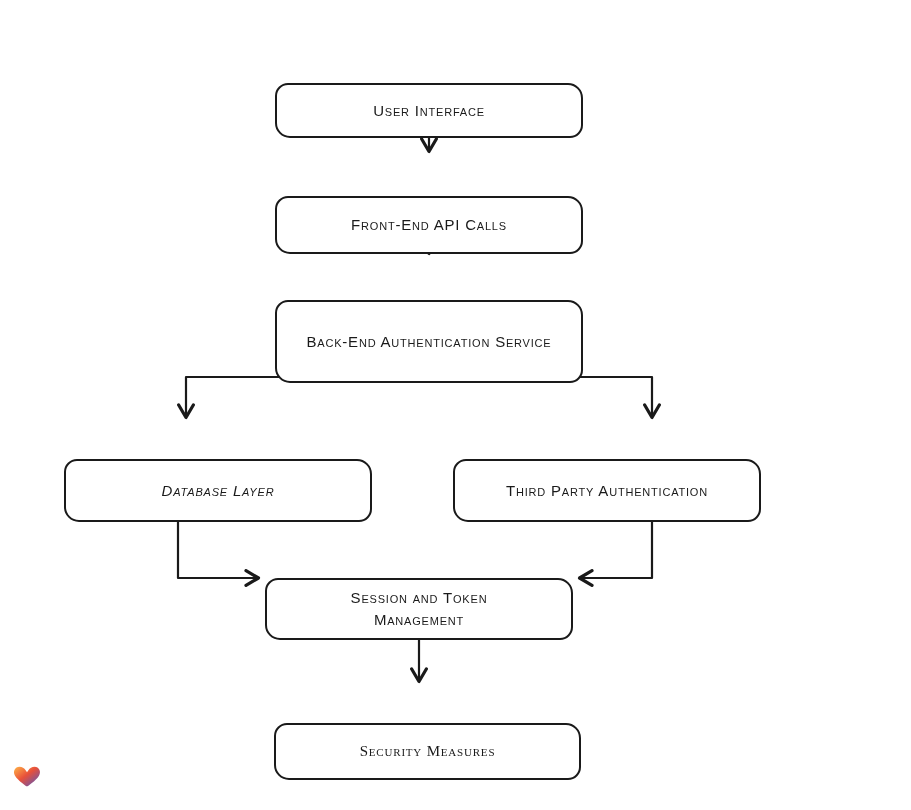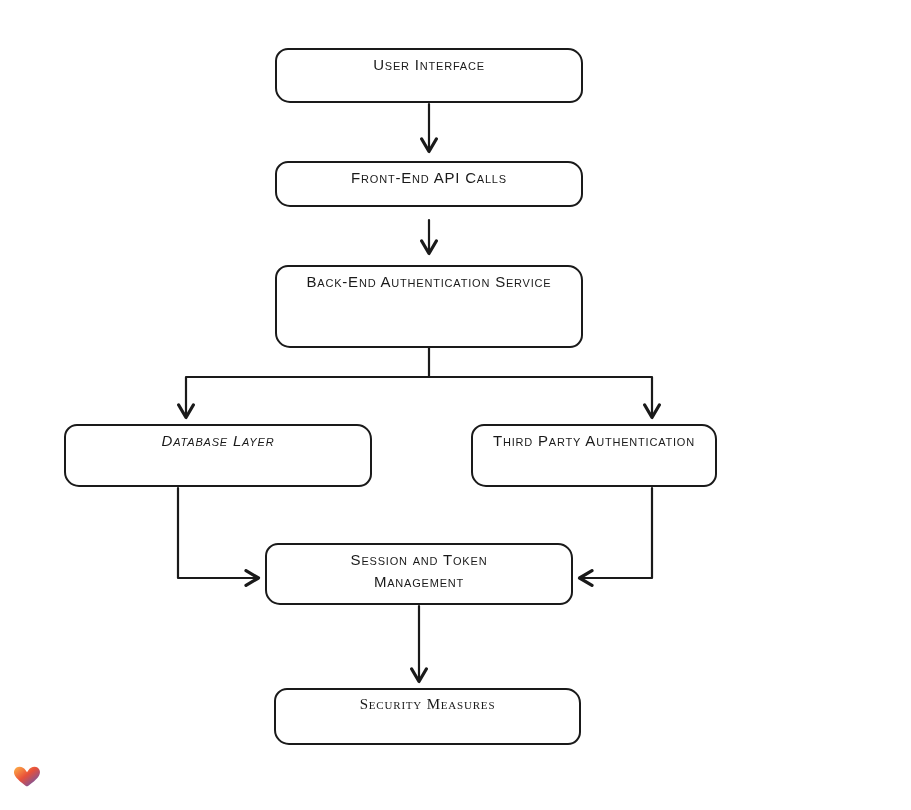--- a/index.html
+++ b/index.html
@@ -22,40 +22,41 @@
     width: 911px;
     height: 810px;
   }
   .node {
     position: absolute;
     box-sizing: border-box;
     background: #ffffff;
     border: 2.5px solid #1a1a1a;
     border-radius: 13px 15px 13px 15px;
     display: flex;
-    align-items: flex-start;
+    align-items: center;
     justify-content: center;
     text-align: center;
     cursor: pointer;
+    margin-top: 35px;
   }
   .node .label {
     font-variant: small-caps;
     font-size: 15px;
     letter-spacing: 0.8px;
     color: #1a1a1a;
     line-height: 1.45;
     padding: 4px 10px;
   }
   
   #n-ui        { left: 275px; top: 48px;  width: 308px; height: 55px; }
-  #n-api       { left: 275px; top: 161px; width: 308px; height: 46px; }
+  #n-api       { left: 275px; top: 161px; width: 308px; height: 58px; }
   #n-backend   { left: 275px; top: 265px; width: 308px; height: 83px; }
   #n-backend .label { max-width: 245px; }
   #n-db        { left: 64px;  top: 424px; width: 308px; height: 63px; font-style: italic; }
-  #n-third     { left: 471px; top: 424px; width: 246px; height: 63px; }
+  #n-third     { left: 453px; top: 424px; width: 308px; height: 63px; }
   #n-session   { left: 265px; top: 543px; width: 308px; height: 62px; }
   #n-session .label { max-width: 200px; }
   #n-security  { left: 274px; top: 688px; width: 307px; height: 57px; font-family: Liberation Serif, serif; }
 
   .logo {
     position: absolute;
     left: 12px;
     top: 760px;
     width: 30px;
     height: 30px;

